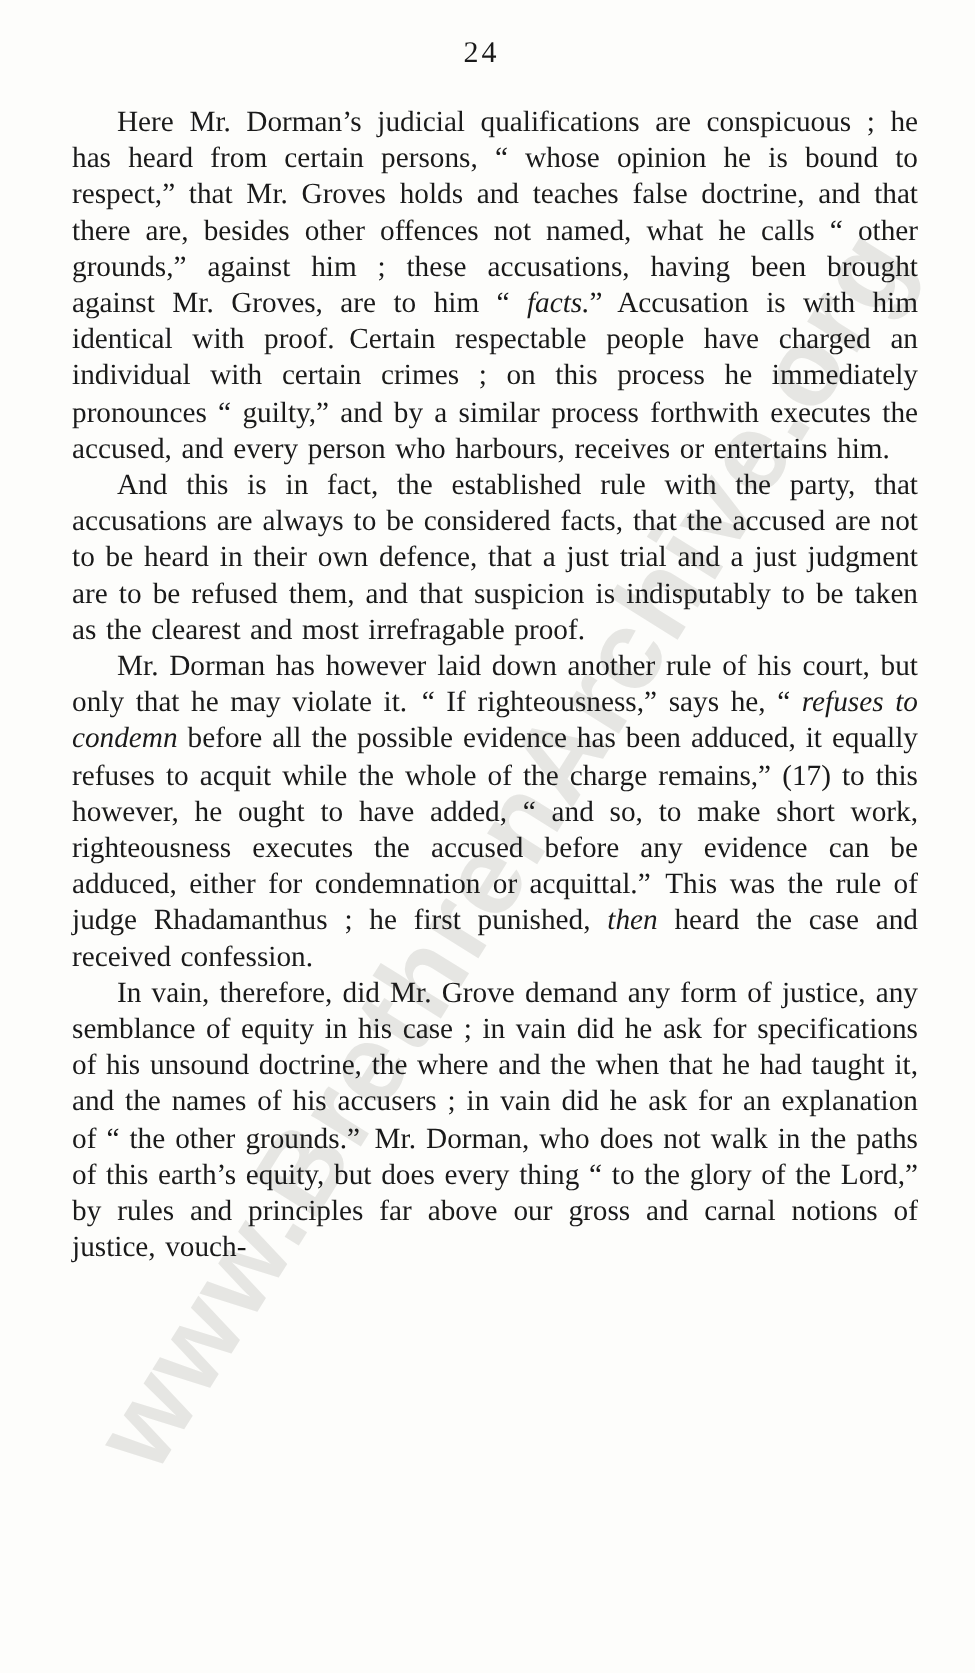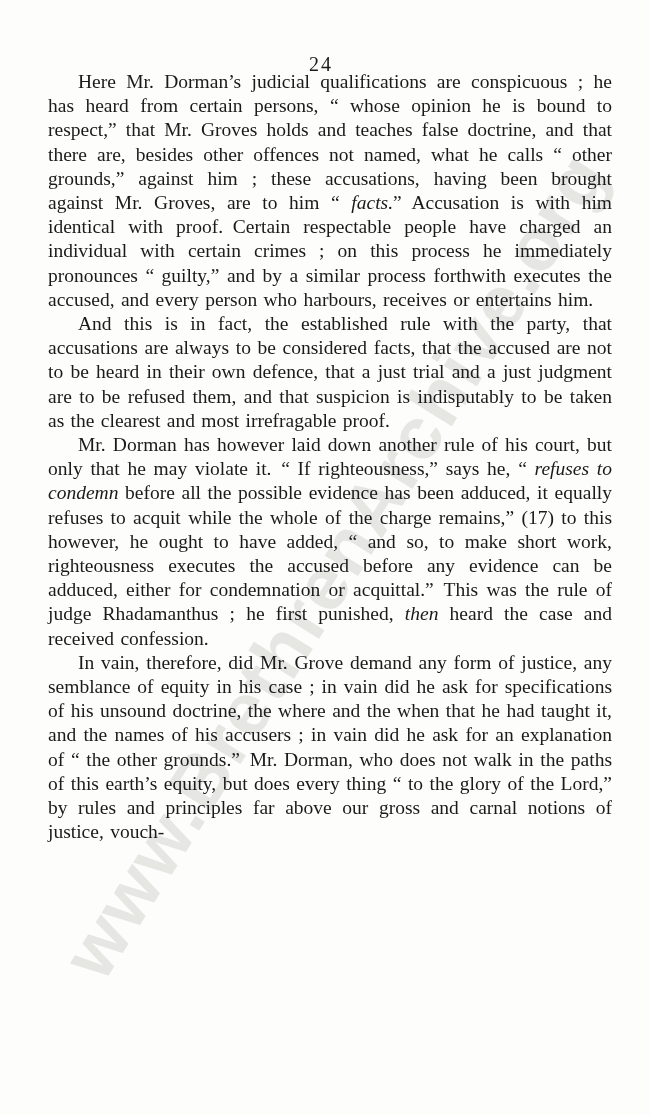--- a/index.html
+++ b/index.html
@@ -33,21 +33,20 @@
   }
   .page-number {
     position: absolute;
     top: 24px;
     left: 0;
     width: 642px;
     text-align: center;
     font-size: 20px;
     letter-spacing: 2px;
     z-index: 1;
-    margin-top: 29px;
   }
   .text-body {
     position: absolute;
     left: 48px;
     top: 70px;
     width: 564px;
     z-index: 1;
   }
   p.body {
     margin: 0;

